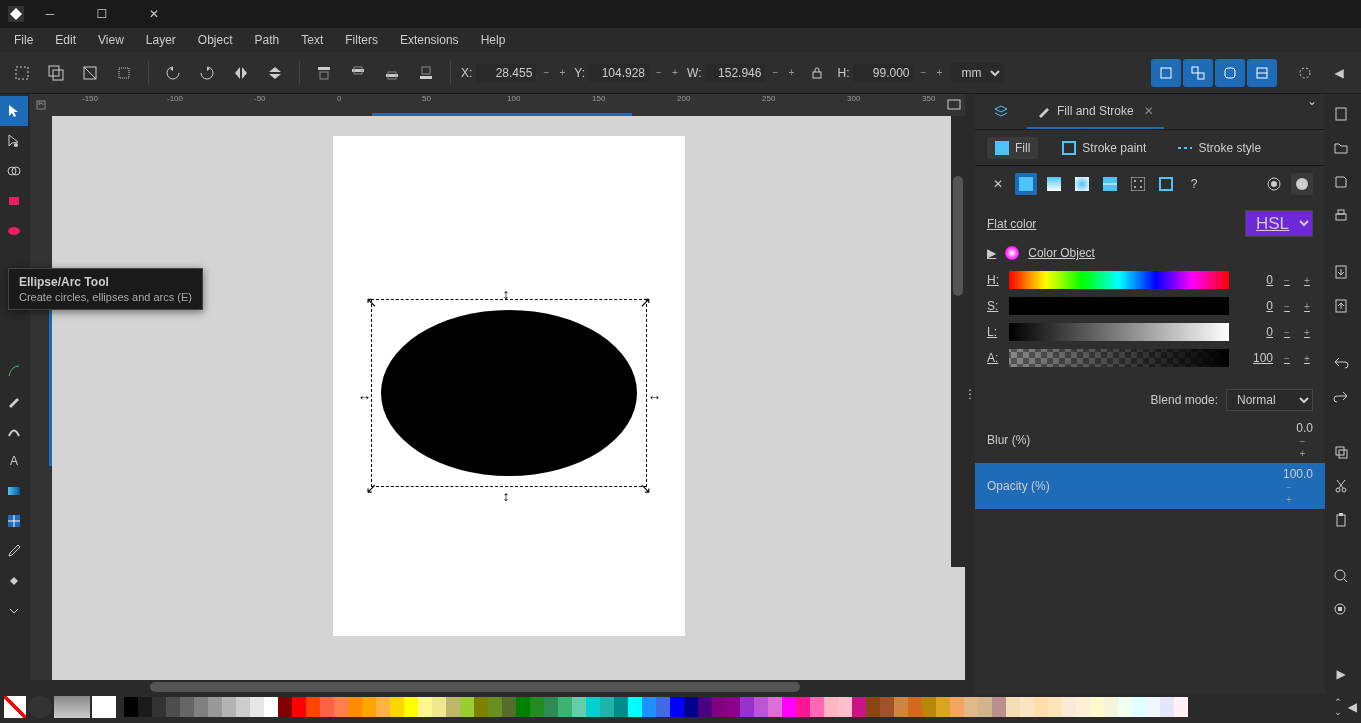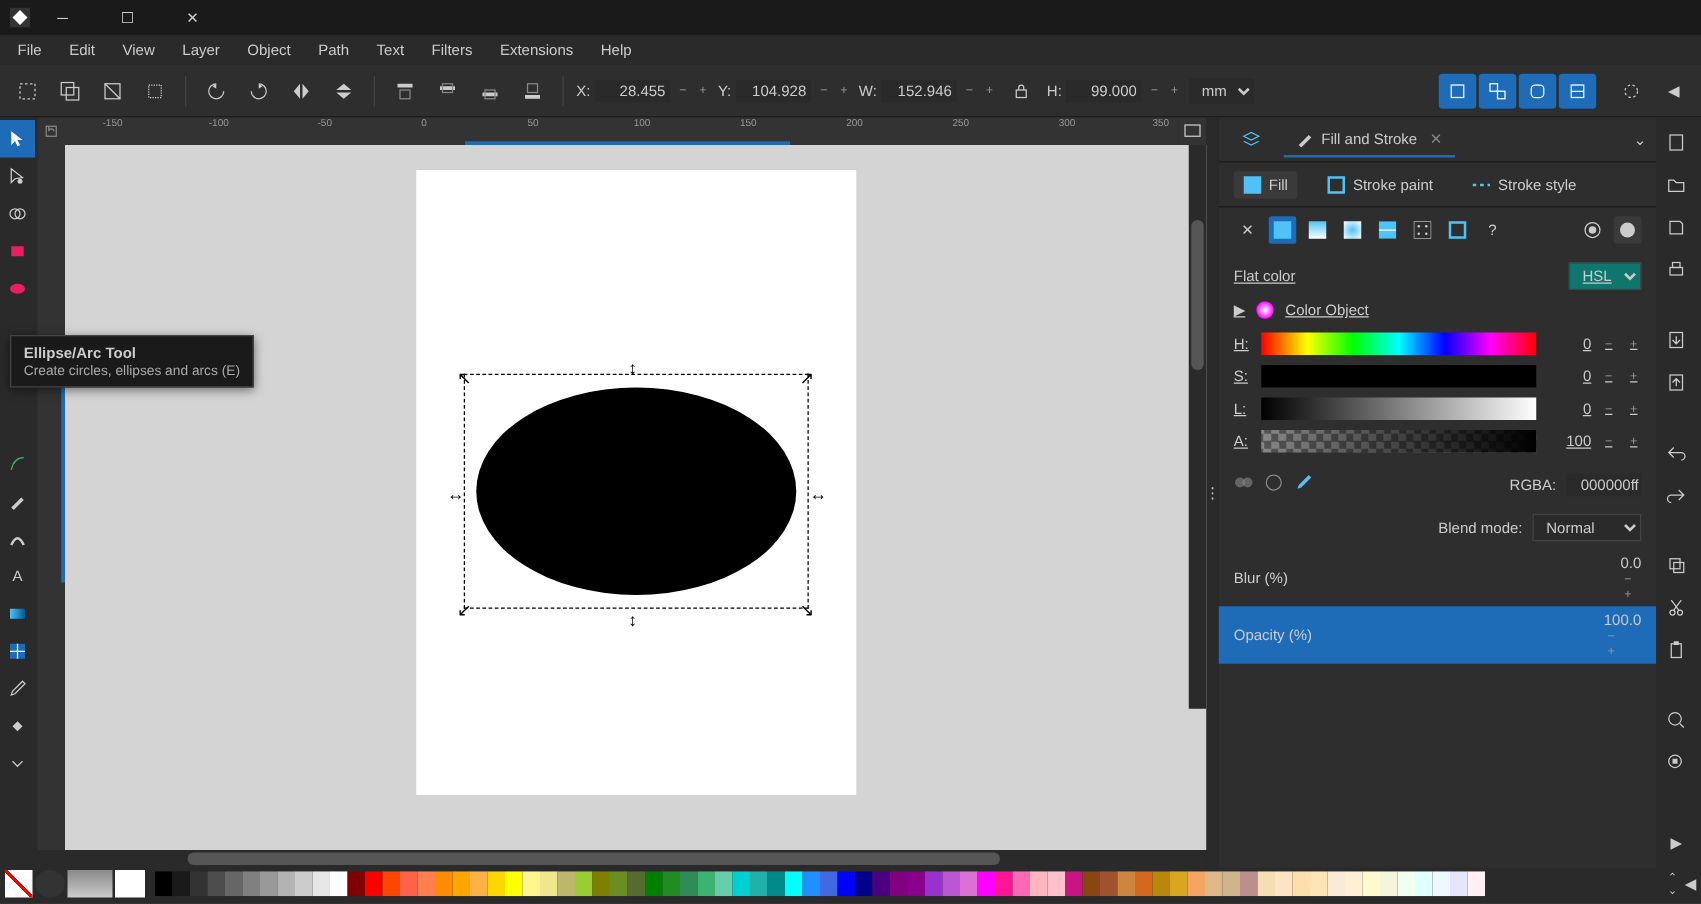--- a/index.html
+++ b/index.html
@@ -28,33 +28,33 @@
 .canvas-area { flex: 1; display: flex; flex-direction: column; position: relative; }
 .canvas-content { flex: 1; background: #d4d4d4; display: flex; align-items: flex-start; justify-content: center; position: relative; overflow: hidden; padding-top: 20px; }
 .page { width: 352px; height: 500px; background: white; position: relative; margin-top: 0; }
 .ellipse-shape { width: 256px; height: 166px; background: black; border-radius: 50%; position: absolute; left: 48px; top: 174px; }
 .selection-box { position: absolute; left: 38px; top: 163px; width: 276px; height: 188px; border: 1px dashed #000; }
 .sel-handle { position: absolute; width: 12px; height: 12px; font-size: 14px; color: #000; }
 .tooltip-box { position: absolute; left: 8px; top: 268px; background: #1a1a1a; border: 1px solid #444; padding: 6px 10px; z-index: 100; font-size: 12px; color: #ccc; box-shadow: 0 2px 8px rgba(0,0,0,0.5); }
 .tooltip-box .tt-title { font-weight: bold; font-size: 12px; }
 .tooltip-box .tt-desc { font-size: 11px; color: #aaa; margin-top: 2px; }
 .right-dock { width: 350px; background: #2e2e2e; display: flex; flex-direction: column; }
-.dock-tabs { height: 36px; display: flex; align-items: center; gap: 8px; padding: 0 8px; border-bottom: 1px solid #1a1a1a; }
+.dock-tabs { height: 36px; display: flex; gap: 8px; padding: 0 8px; border-bottom: 1px solid #1a1a1a; }
 .dock-tab { padding: 6px 10px; font-size: 12px; display: flex; align-items: center; gap: 6px; cursor: pointer; }
 .dock-tab.active { border-bottom: 2px solid #1e6bb8; }
 .fill-stroke-tabs { height: 36px; display: flex; align-items: center; gap: 16px; padding: 0 12px; border-bottom: 1px solid #1a1a1a; }
 .fs-tab { display: flex; align-items: center; gap: 6px; font-size: 12px; cursor: pointer; padding: 4px 8px; }
 .fs-tab.active { background: #3a3a3a; border-radius: 3px; }
 .fs-tab .swatch { width: 14px; height: 14px; }
 .paint-modes { height: 36px; display: flex; align-items: center; gap: 6px; padding: 0 12px; }
 .pm-btn { width: 22px; height: 22px; display: flex; align-items: center; justify-content: center; cursor: pointer; border-radius: 2px; }
 .pm-btn.active { background: #1e6bb8; }
 .color-section { padding: 8px 12px; text-decoration: underline; }
 .section-header { display: flex; justify-content: space-between; align-items: center; font-size: 12px; margin-bottom: 8px; }
-.section-header select { background: #0f766e; border: 1px solid #444; color: #ccc; padding: 2px 6px; font-size: 12px; }
+.section-header select { background: #6d28d9; border: 1px solid #444; color: #ccc; padding: 2px 6px; font-size: 17px; }
 .color-wheel-row { display: flex; align-items: center; gap: 8px; margin-bottom: 10px; font-size: 12px; }
 .slider-row { display: flex; align-items: center; gap: 8px; margin-bottom: 8px; }
 .slider-row .lbl { width: 14px; font-size: 12px; }
 .slider-track { flex: 1; height: 18px; position: relative; cursor: pointer; }
 .slider-val { width: 36px; text-align: right; font-size: 12px; }
 .hue-track { background: linear-gradient(to right, red, yellow, lime, cyan, blue, magenta, red); }
 .sat-track { background: linear-gradient(to right, #000, #000); }
 .lig-track { background: linear-gradient(to right, #000, #fff); }
 .alpha-track { background: repeating-conic-gradient(#888 0% 25%, #555 0% 50%) 50% / 12px 12px; position: relative; }
 .alpha-track::after { content:''; position:absolute; inset:0; background: linear-gradient(to right, rgba(0,0,0,0), #000); }
@@ -500,37 +500,20 @@
         <span class="slider-val">0</span>
         <span class="spin-btn">−</span>
         <span class="spin-btn">+</span>
       </div>
       <div class="slider-row">
         <span class="lbl">A:</span>
         <div class="slider-track alpha-track"></div>
         <span class="slider-val">100</span>
         <span class="spin-btn">−</span>
         <span class="spin-btn">+</span>
-      </div>
-    </div>
-    <div class="color-icons-row">
-      <div><svg width="16" height="16">
-            <circle cx="5" cy="8" r="4" fill="#888" opacity="0.6"></circle>
-            <circle cx="11" cy="8" r="4" fill="#888" opacity="0.6"></circle>
-          </svg></div>
-      <div><svg width="16" height="16">
-            <circle cx="8" cy="8" r="6" fill="none" stroke="#888"></circle>
-          </svg></div>
-      <div><svg width="16" height="16">
-            <path d="M12 2 L14 4 L6 12 L3 13 L4 10 Z" fill="#4fc3f7"></path>
-          </svg></div>
-      <div style="flex:1"></div>
-      <div class="rgba-row" style="padding:0">
-        <span>RGBA:</span>
-        <input value="000000ff" style="">
       </div>
     </div>
     <div class="blend-row">
       <span>Blend mode:</span>
       <select><option>Normal</option></select>
     </div>
     <div class="blur-row">
       <span>Blur (%)</span>
       <span><span>0.0</span> <span class="spin-btn">−</span> <span class="spin-btn">+</span></span>
     </div>

